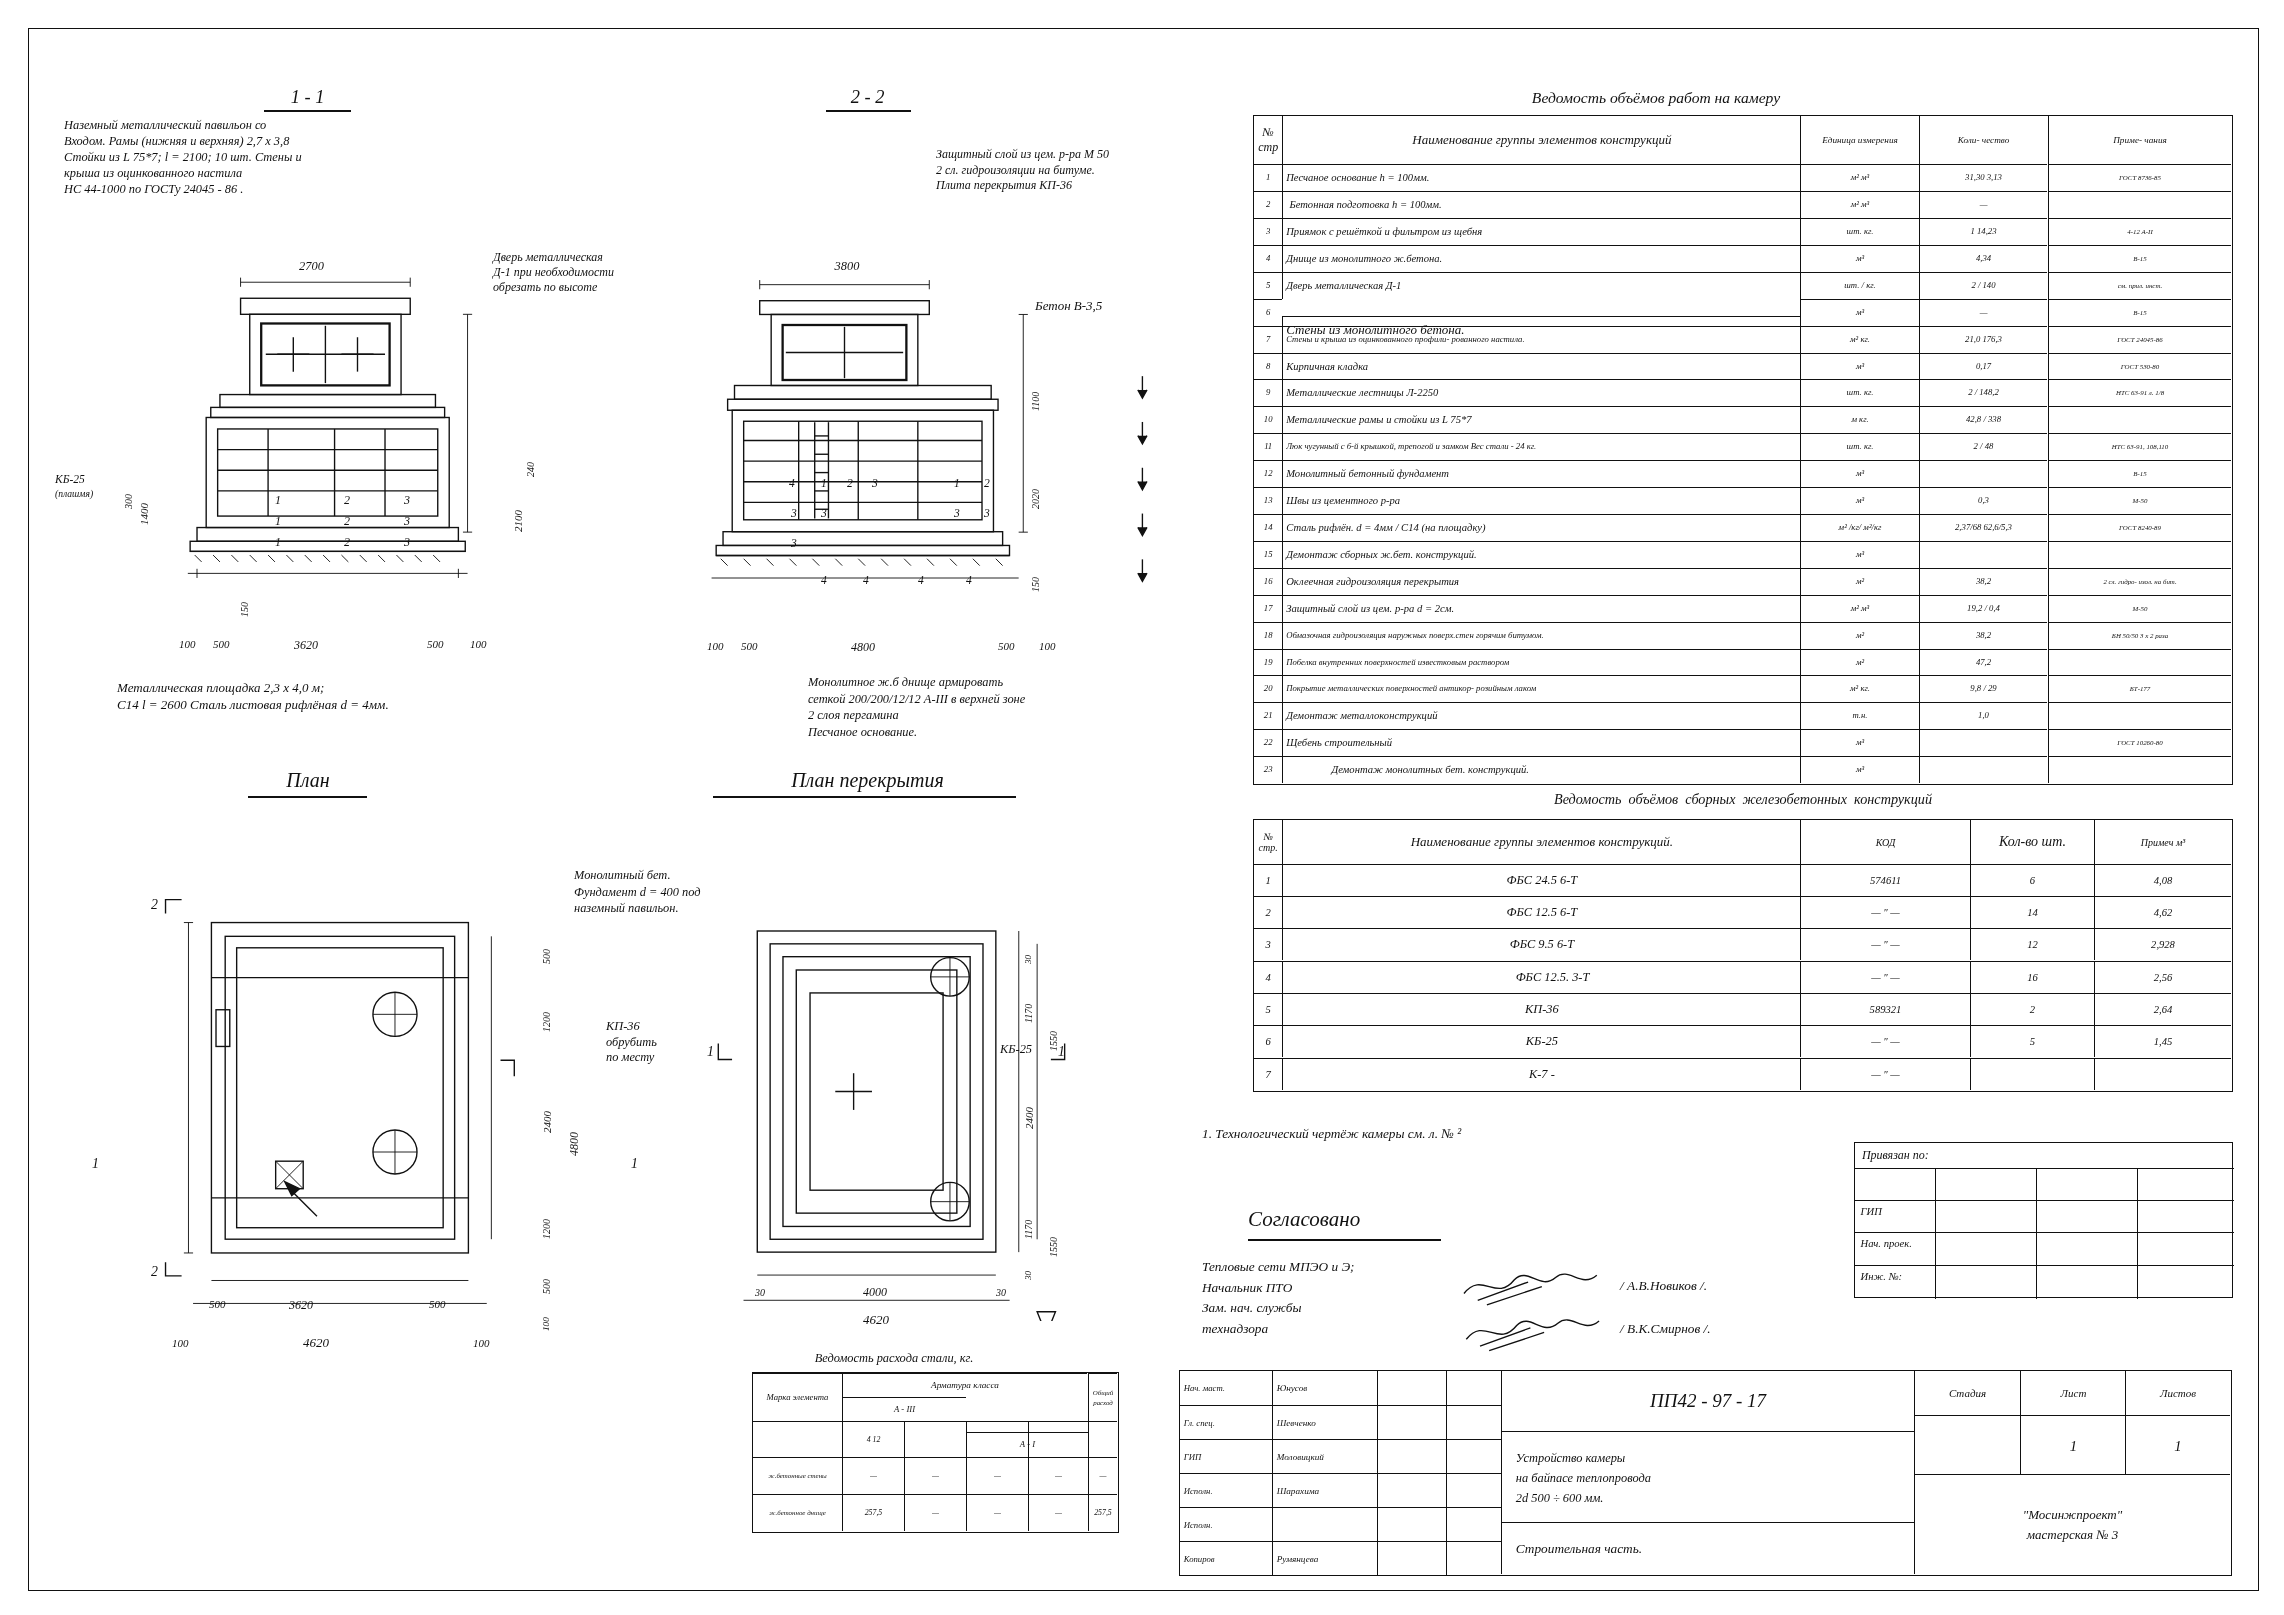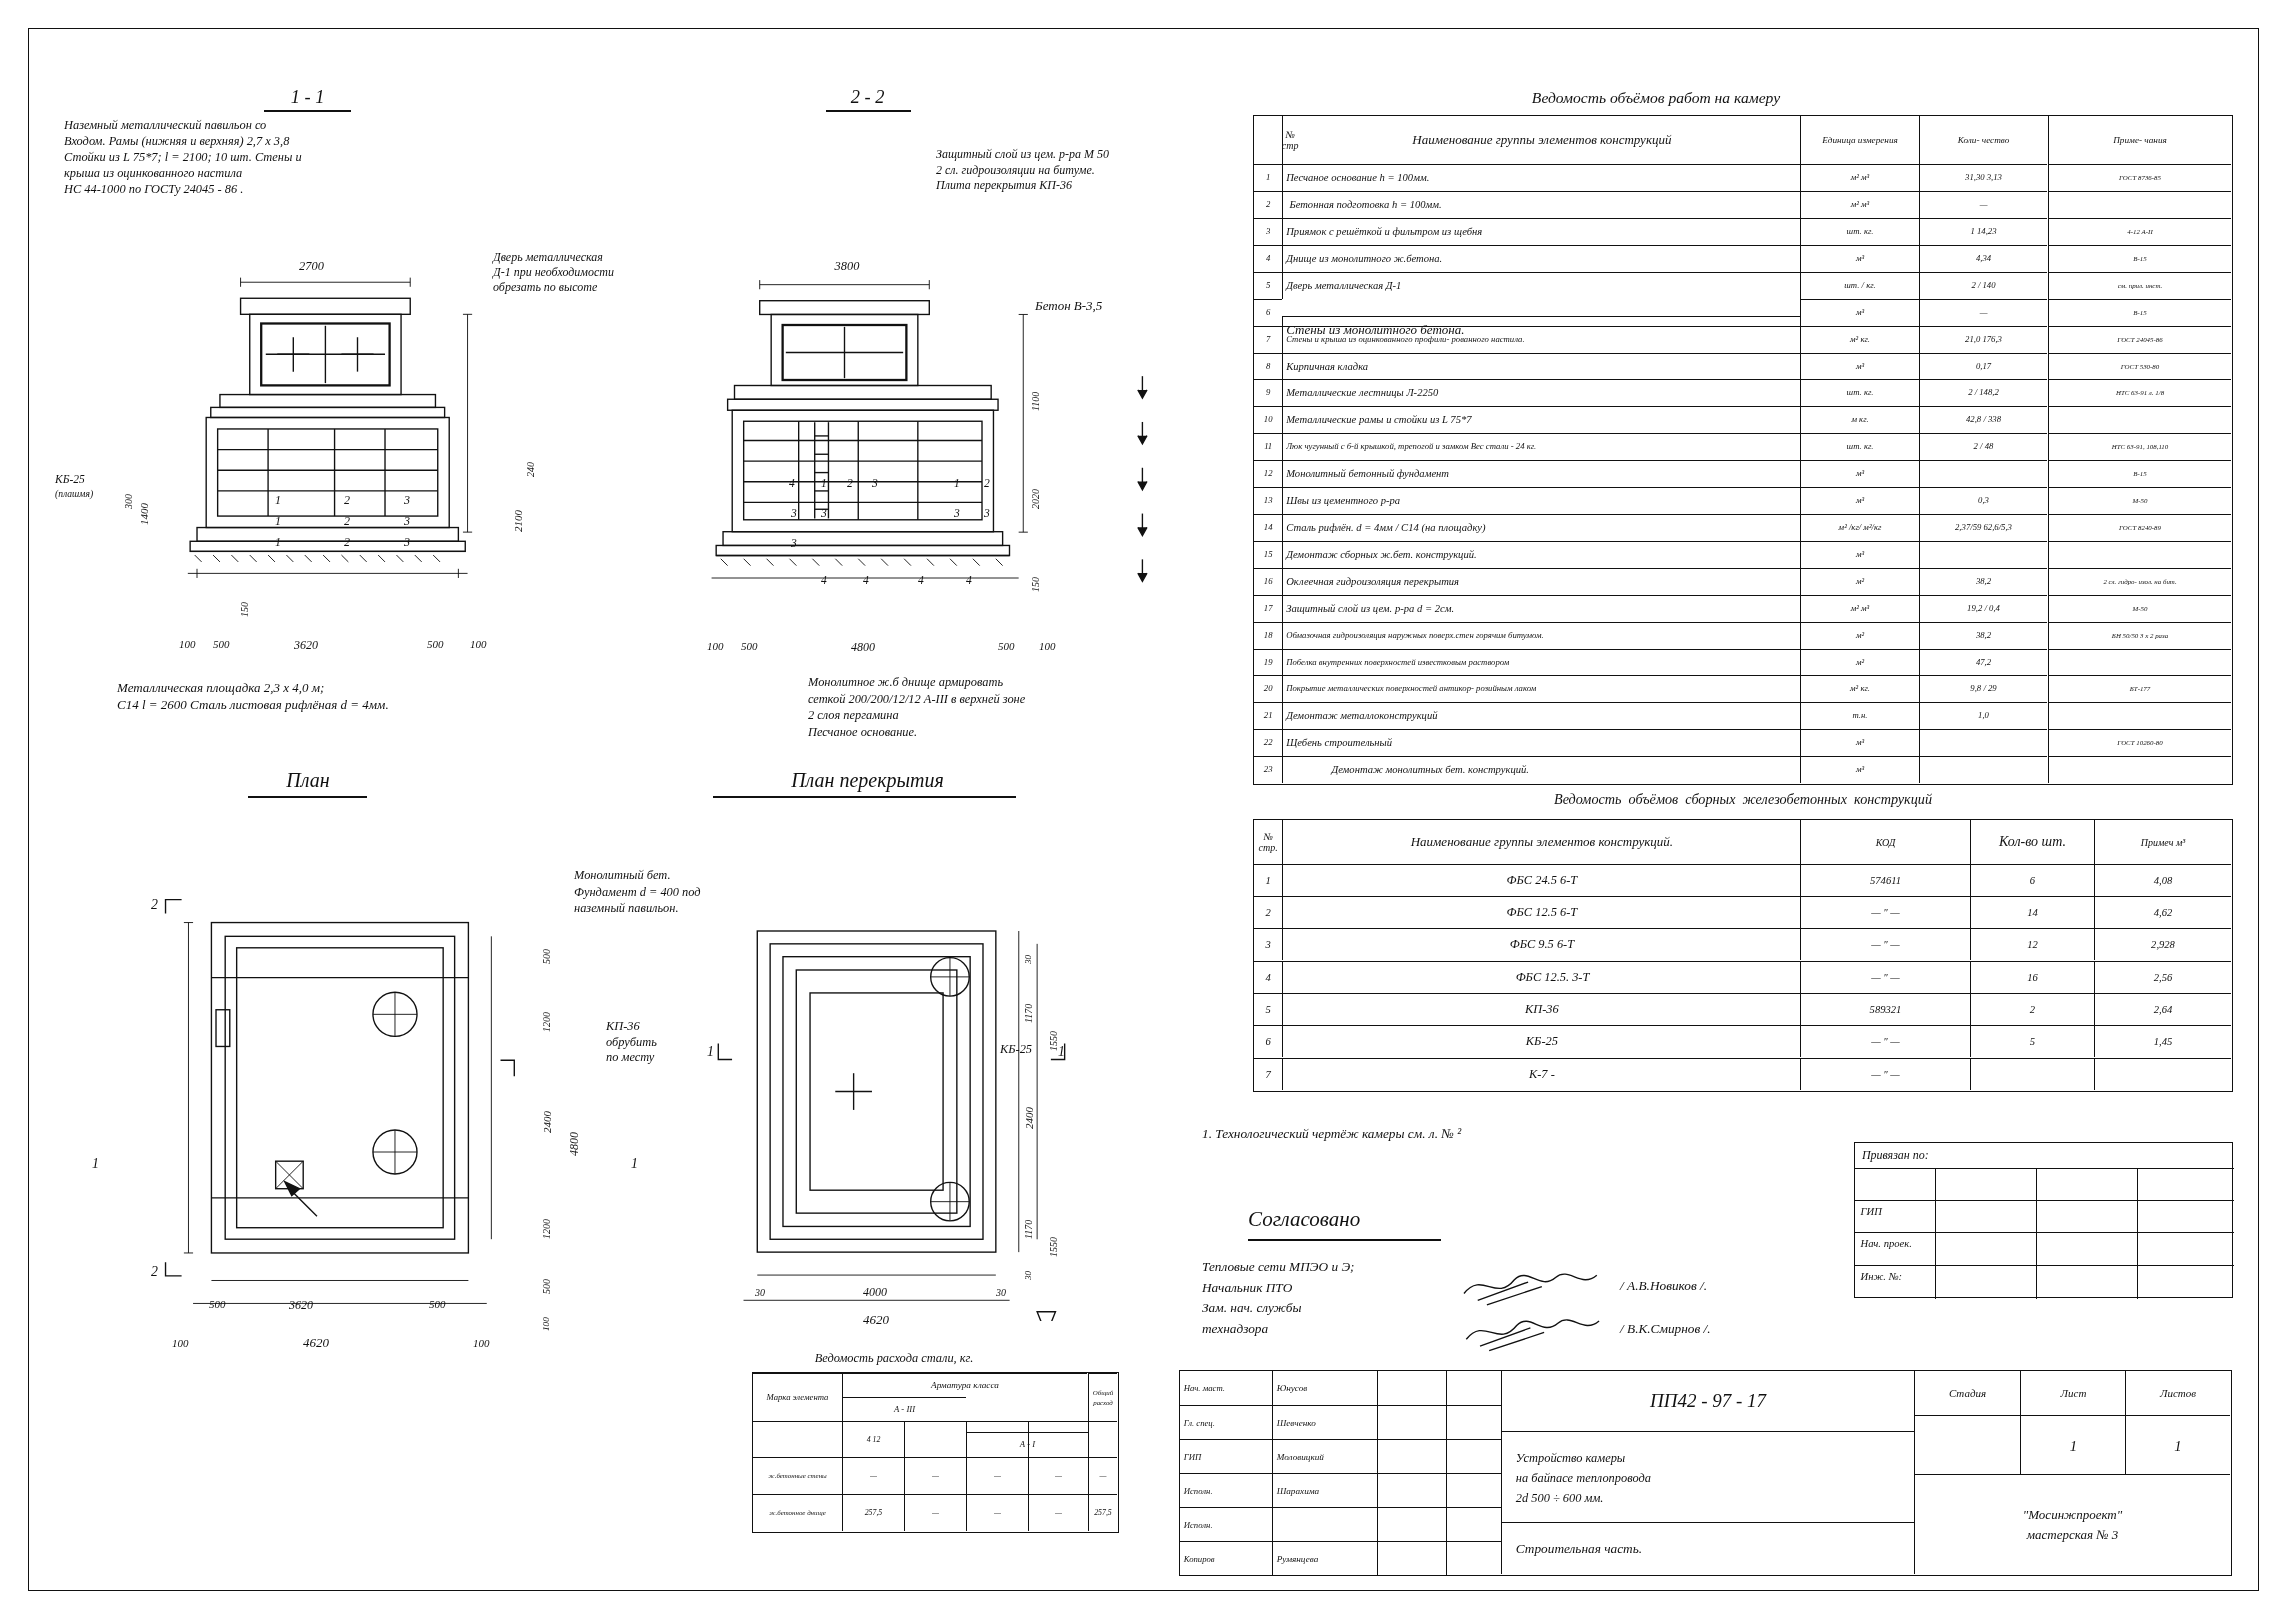--- a/index.html
+++ b/index.html
@@ -376,21 +376,21 @@
 
   <div class="t hw" style="left:755px;top:1287px;font-size:10px;">30</div>
   <div class="t hw" style="left:863px;top:1285px;font-size:12px;">4000</div>
   <div class="t hw" style="left:996px;top:1287px;font-size:10px;">30</div>
   <div class="t hw" style="left:863px;top:1312px;font-size:13px;">4620</div>
 
   <div class="t hw ctr" style="left:1266px;top:89px;width:780px;font-size:15.6px;">Ведомость объёмов работ на камеру</div>
 
   <div class="tblwrap" style="left:1253px;top:115px;width:980px;height:670px;">
     <div id="volTable" style="position:relative;width:100%;height:100%;">
-        <div class="cell ctr" style="left: 0px; top: 0px; width: 28.4px; height: 48px; font-size: 10px; display: flex; align-items: center; justify-content: center; border-left: none; border-top: none; margin-left: 22px;">№ стр</div>
+        <div class="cell ctr" style="left: 0px; top: 0px; width: 28.4px; height: 48px; font-size: 12px; display: flex; align-items: center; justify-content: center; border-left: none; border-top: none;">№ стр</div>
         <div class="cell ctr" style="left: 28.4px; top: 0px; width: 518px; height: 48px; font-size: 13px; display: flex; align-items: center; justify-content: center; border-left: 0.9px solid rgb(17, 17, 17); border-top: none;">Наименование группы элементов конструкций</div>
         <div class="cell ctr" style="left: 546px; top: 0px; width: 119px; height: 48px; font-size: 9.2px; display: flex; align-items: center; justify-content: center; border-left: 0.9px solid rgb(17, 17, 17); border-top: none;">Единица измерения</div>
         <div class="cell ctr" style="left: 665px; top: 0px; width: 128px; height: 48px; font-size: 9.2px; display: flex; align-items: center; justify-content: center; border-left: 0.9px solid rgb(17, 17, 17); border-top: none;">Коли- чество</div>
         <div class="cell ctr" style="left: 794px; top: 0px; width: 183px; height: 48px; font-size: 9.2px; display: flex; align-items: center; justify-content: center; border-left: 0.9px solid rgb(17, 17, 17); border-top: none;">Приме- чания</div>
         <div class="cell ctr" style="left: 0px; top: 48px; width: 28.4px; height: 27px; font-size: 8.7px; line-height: 9.2px; display: flex; align-items: center; justify-content: center; border-left: none;">1</div>
         <div class="cell" style="left: 28.4px; top: 48px; width: 518px; height: 27px; font-size: 10.6px; line-height: 9.2px; display: flex; align-items: center; border-left: 0.9px solid rgb(17, 17, 17);">Песчаное основание  h = 100мм.</div>
         <div class="cell ctr" style="left: 546px; top: 48px; width: 119px; height: 27px; font-size: 8.7px; line-height: 9.2px; display: flex; align-items: center; justify-content: center; border-left: 0.9px solid rgb(17, 17, 17);">м²        м³</div>
         <div class="cell ctr" style="left: 665px; top: 48px; width: 128px; height: 27px; font-size: 8.7px; line-height: 9.2px; display: flex; align-items: center; justify-content: center; border-left: 0.9px solid rgb(17, 17, 17);">31,30      3,13</div>
         <div class="cell ctr" style="left: 794px; top: 48px; width: 183px; height: 27px; font-size: 6.9px; line-height: 9.2px; display: flex; align-items: center; justify-content: center; border-left: 0.9px solid rgb(17, 17, 17);">ГОСТ 8736-85</div>
         <div class="cell ctr" style="left: 0px; top: 75px; width: 28.4px; height: 27px; font-size: 8.7px; line-height: 9.2px; display: flex; align-items: center; justify-content: center; border-left: none;">2</div>
@@ -449,21 +449,21 @@
         <div class="cell ctr" style="left: 665px; top: 344px; width: 128px; height: 27px; font-size: 8.7px; line-height: 9.2px; display: flex; align-items: center; justify-content: center; border-left: 0.9px solid rgb(17, 17, 17);"></div>
         <div class="cell ctr" style="left: 794px; top: 344px; width: 183px; height: 27px; font-size: 6.9px; line-height: 9.2px; display: flex; align-items: center; justify-content: center; border-left: 0.9px solid rgb(17, 17, 17);">В-15</div>
         <div class="cell ctr" style="left: 0px; top: 371px; width: 28.4px; height: 27px; font-size: 8.7px; line-height: 9.2px; display: flex; align-items: center; justify-content: center; border-left: none;">13</div>
         <div class="cell" style="left: 28.4px; top: 371px; width: 518px; height: 27px; font-size: 10.6px; line-height: 9.2px; display: flex; align-items: center; border-left: 0.9px solid rgb(17, 17, 17);">Швы из цементного  р-ра</div>
         <div class="cell ctr" style="left: 546px; top: 371px; width: 119px; height: 27px; font-size: 8.7px; line-height: 9.2px; display: flex; align-items: center; justify-content: center; border-left: 0.9px solid rgb(17, 17, 17);">м³</div>
         <div class="cell ctr" style="left: 665px; top: 371px; width: 128px; height: 27px; font-size: 8.7px; line-height: 9.2px; display: flex; align-items: center; justify-content: center; border-left: 0.9px solid rgb(17, 17, 17);">0,3</div>
         <div class="cell ctr" style="left: 794px; top: 371px; width: 183px; height: 27px; font-size: 6.9px; line-height: 9.2px; display: flex; align-items: center; justify-content: center; border-left: 0.9px solid rgb(17, 17, 17);">М-50</div>
         <div class="cell ctr" style="left: 0px; top: 398px; width: 28.4px; height: 27px; font-size: 8.7px; line-height: 9.2px; display: flex; align-items: center; justify-content: center; border-left: none;">14</div>
         <div class="cell" style="left: 28.4px; top: 398px; width: 518px; height: 27px; font-size: 10.6px; line-height: 9.2px; display: flex; align-items: center; border-left: 0.9px solid rgb(17, 17, 17);">Сталь рифлён. d = 4мм  /  С14 (на площадку)</div>
         <div class="cell ctr" style="left: 546px; top: 398px; width: 119px; height: 27px; font-size: 8.7px; line-height: 9.2px; display: flex; align-items: center; justify-content: center; border-left: 0.9px solid rgb(17, 17, 17);">м² /кг/  м²/кг</div>
-        <div class="cell ctr" style="left: 665px; top: 398px; width: 128px; height: 27px; font-size: 8.7px; line-height: 9.2px; display: flex; align-items: center; justify-content: center; border-left: 0.9px solid rgb(17, 17, 17);">2,37/59  62,6/5,3</div>
+        <div class="cell ctr" style="left: 665px; top: 398px; width: 128px; height: 27px; font-size: 8.7px; line-height: 9.2px; display: flex; align-items: center; justify-content: center; border-left: 0.9px solid rgb(17, 17, 17);">2,37/68  62,6/5,3</div>
         <div class="cell ctr" style="left: 794px; top: 398px; width: 183px; height: 27px; font-size: 6.9px; line-height: 9.2px; display: flex; align-items: center; justify-content: center; border-left: 0.9px solid rgb(17, 17, 17);">ГОСТ 8240-89</div>
         <div class="cell ctr" style="left: 0px; top: 425px; width: 28.4px; height: 27px; font-size: 8.7px; line-height: 9.2px; display: flex; align-items: center; justify-content: center; border-left: none;">15</div>
         <div class="cell" style="left: 28.4px; top: 425px; width: 518px; height: 27px; font-size: 10.6px; line-height: 9.2px; display: flex; align-items: center; border-left: 0.9px solid rgb(17, 17, 17);">Демонтаж сборных ж.бет. конструкций.</div>
         <div class="cell ctr" style="left: 546px; top: 425px; width: 119px; height: 27px; font-size: 8.7px; line-height: 9.2px; display: flex; align-items: center; justify-content: center; border-left: 0.9px solid rgb(17, 17, 17);">м³</div>
         <div class="cell ctr" style="left: 665px; top: 425px; width: 128px; height: 27px; font-size: 8.7px; line-height: 9.2px; display: flex; align-items: center; justify-content: center; border-left: 0.9px solid rgb(17, 17, 17);"></div>
         <div class="cell ctr" style="left: 794px; top: 425px; width: 183px; height: 27px; font-size: 6.9px; line-height: 9.2px; display: flex; align-items: center; justify-content: center; border-left: 0.9px solid rgb(17, 17, 17);"></div>
         <div class="cell ctr" style="left: 0px; top: 452px; width: 28.4px; height: 27px; font-size: 8.7px; line-height: 9.2px; display: flex; align-items: center; justify-content: center; border-left: none;">16</div>
         <div class="cell" style="left: 28.4px; top: 452px; width: 518px; height: 27px; font-size: 10.6px; line-height: 9.2px; display: flex; align-items: center; border-left: 0.9px solid rgb(17, 17, 17);">Оклеечная гидроизоляция перекрытия</div>
         <div class="cell ctr" style="left: 546px; top: 452px; width: 119px; height: 27px; font-size: 8.7px; line-height: 9.2px; display: flex; align-items: center; justify-content: center; border-left: 0.9px solid rgb(17, 17, 17);">м²</div>
         <div class="cell ctr" style="left: 665px; top: 452px; width: 128px; height: 27px; font-size: 8.7px; line-height: 9.2px; display: flex; align-items: center; justify-content: center; border-left: 0.9px solid rgb(17, 17, 17);">38,2</div>

